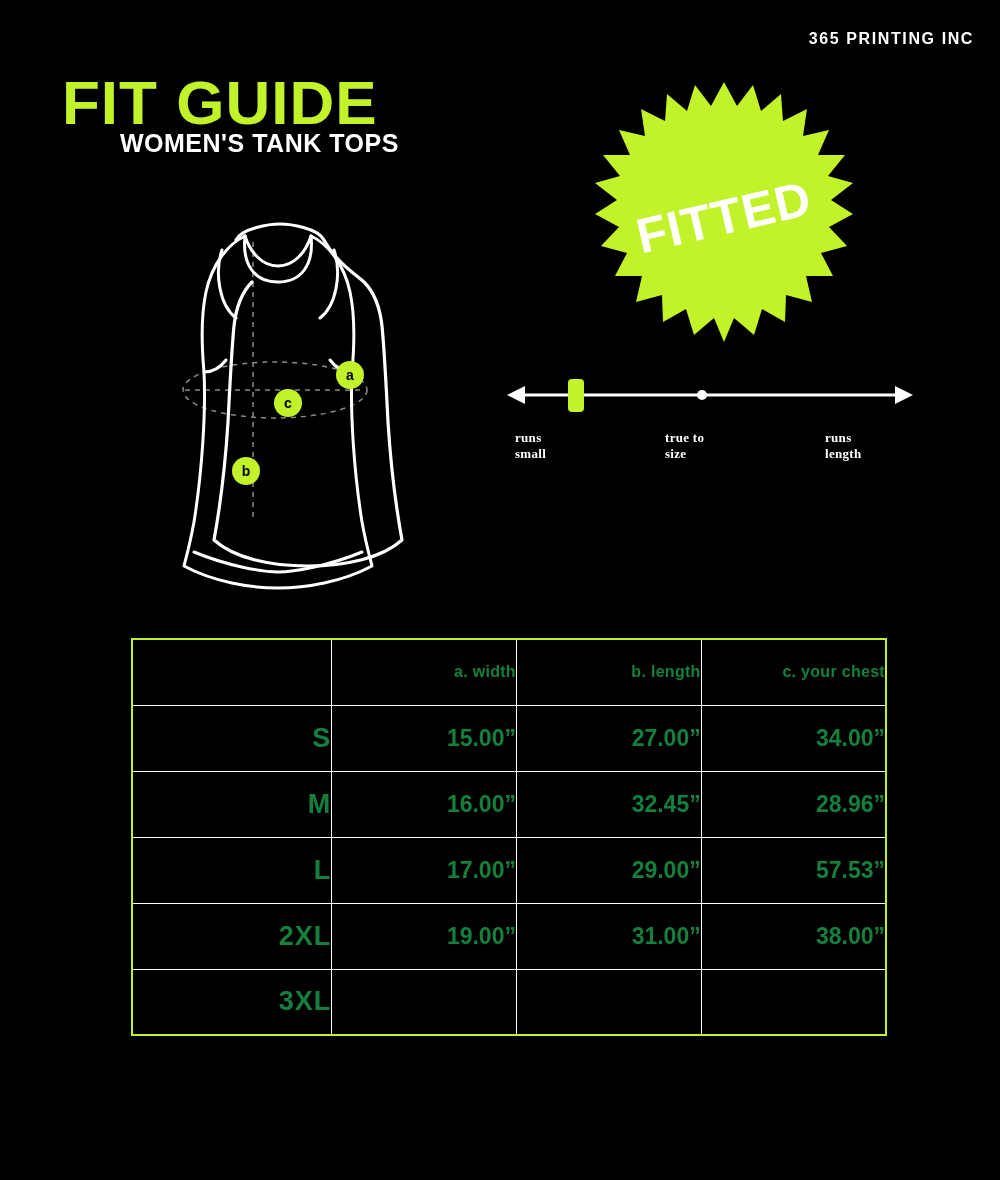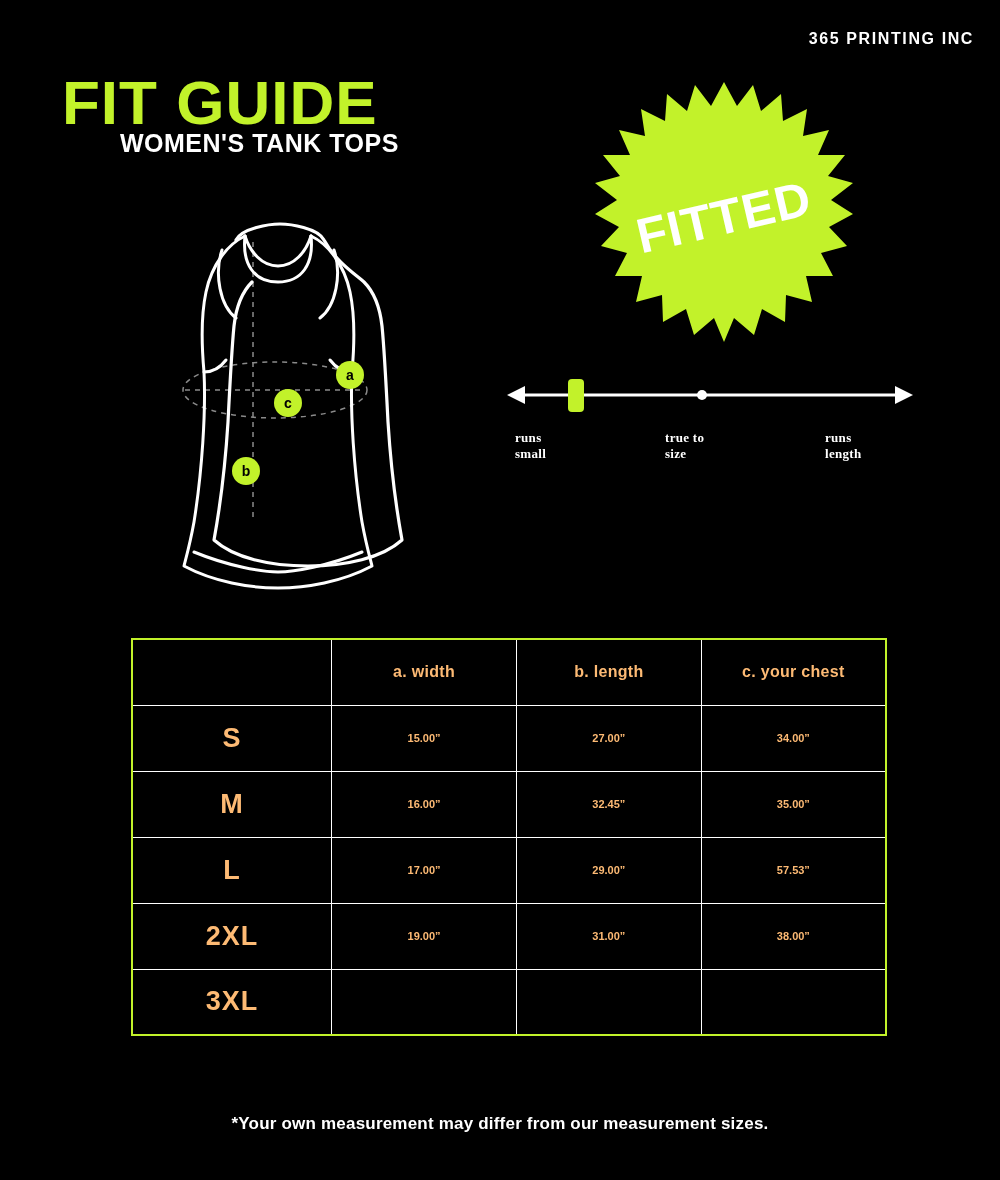--- a/index.html
+++ b/index.html
@@ -133,40 +133,40 @@
     position: absolute;
     left: 131px;
     top: 638px;
     width: 756px;
     border-collapse: collapse;
     border: 2px solid #c2f22a;
   }
   .table td, .table th {
     border: 1px solid #ffffff;
     height: 66px;
-    text-align: center;
+    text-align: right;
     vertical-align: middle;
-    color: #fdba74;
+    color: #15803d;
     font-weight: bold;
   }
   .table .hdr {
     font-size: 16px;
     letter-spacing: 0.3px;
     border-top: none;
   }
   .table .corner { border-top: none; border-left: none; }
   .table tr td:first-child { border-left: none; }
   .table tr td:last-child { border-right: none; }
   .table tr:last-child td { border-bottom: none; border-radius: 14px; }
   .size-cell {
     width: 200px;
     font-size: 27px;
     letter-spacing: 1px;
   }
-  .val-cell { font-size: 11px; width: 185px; }
+  .val-cell { font-size: 23px; width: 185px; }
 
   .footnote {
     position: absolute;
     left: 0;
     top: 1114px;
     width: 1000px;
     text-align: center;
     font-size: 17px;
     font-weight: bold;
     color: #ffffff;
@@ -266,21 +266,21 @@
     <tr>
       <td class="size-cell">S</td>
       <td class="val-cell">15.00”</td>
       <td class="val-cell">27.00”</td>
       <td class="val-cell">34.00”</td>
     </tr>
     <tr>
       <td class="size-cell">M</td>
       <td class="val-cell">16.00”</td>
       <td class="val-cell">32.45”</td>
-      <td class="val-cell">35.00”</td>
+      <td class="val-cell">28.96”</td>
     </tr>
     <tr>
       <td class="size-cell">L</td>
       <td class="val-cell">17.00”</td>
       <td class="val-cell">29.00”</td>
       <td class="val-cell">57.53”</td>
     </tr>
     <tr>
       <td class="size-cell">2XL</td>
       <td class="val-cell">19.00”</td>
@@ -289,14 +289,13 @@
     </tr>
     <tr>
       <td class="size-cell">3XL</td>
       <td class="val-cell"></td>
       <td class="val-cell"></td>
       <td class="val-cell"></td>
     </tr>
   </tbody>
     </table>
 
-  <div class="footnote">*Your own measurement may differ from our measurement sizes.</div>
 </div>
 
 </body></html>

